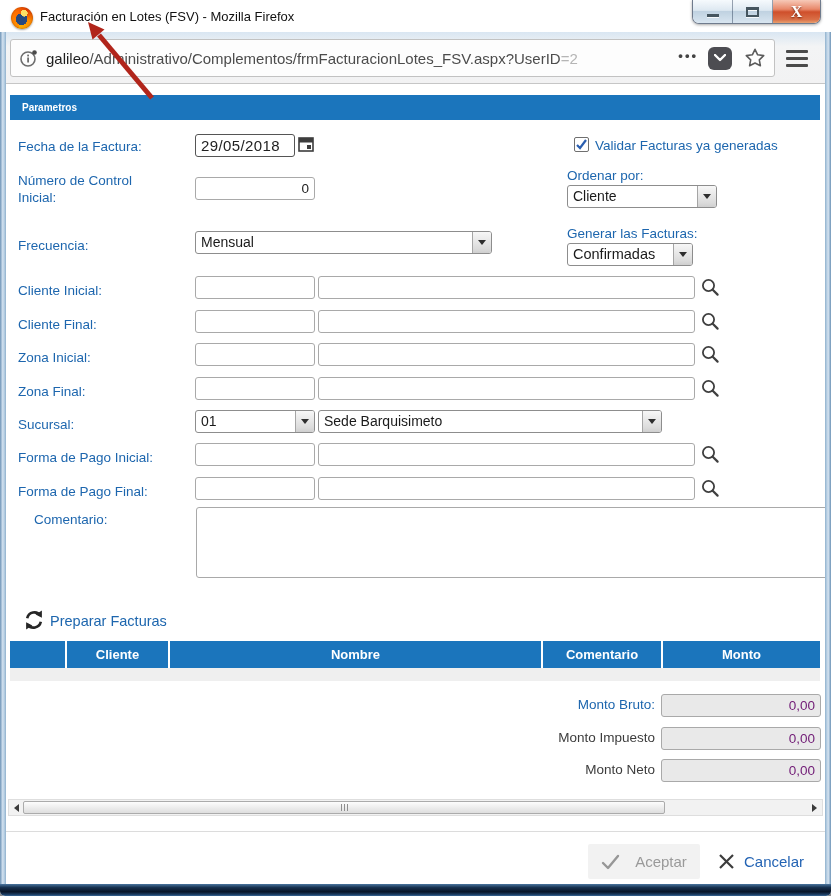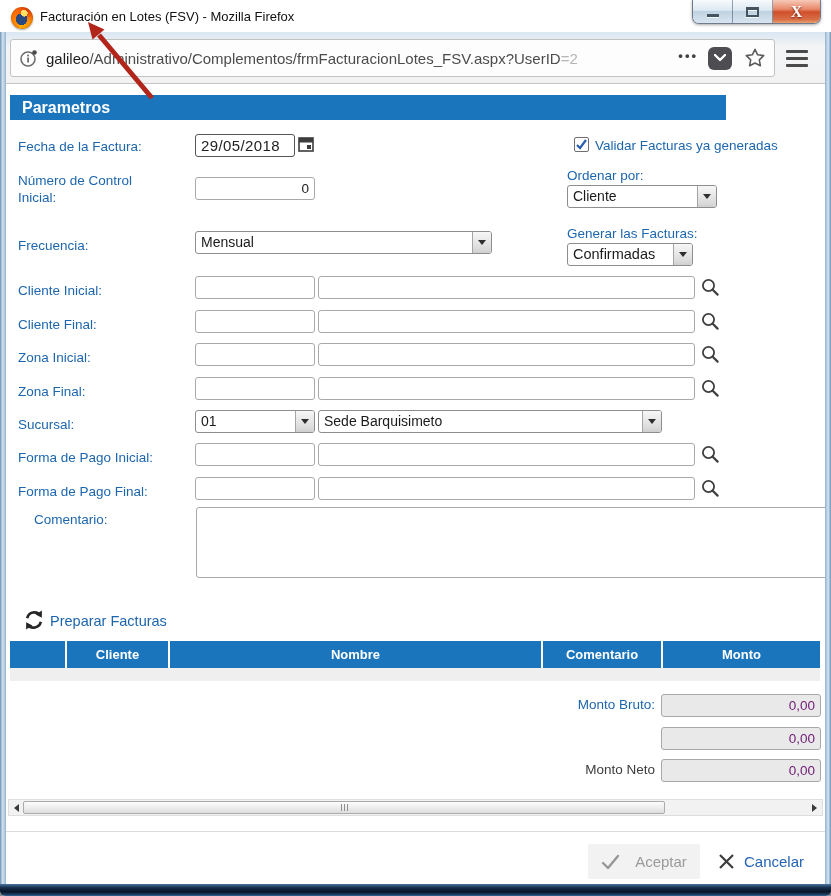--- a/index.html
+++ b/index.html
@@ -61,22 +61,22 @@
     align-items:center; justify-content:center; margin-right:12px; }
   .hamburger { position:absolute; left:780px; top:13px; width:26px; height:26px;
     display:flex; flex-direction:column; justify-content:center; gap:4px; }
   .hamburger span { display:block; width:22px; height:3px; background:#4a4a4a; border-radius:1px; }
 
   
   .anno-arrow { position:absolute; left:0; top:0; width:220px; height:130px; pointer-events:none; z-index:50; }
 
   
   .content { position:absolute; top:84px; left:6px; width:819px; height:800px; background:#fff; overflow:hidden; }
-  .section-header { position:absolute; left:4px; top:11px; width:716px; height:25px; background:#1b75bc;
-    color:#fff; font-weight:bold; font-size:16px; line-height:25px; padding-left:12px; }
+  .section-header { position:absolute; left:4px; top:11px; width:810px; height:25px; background:#1b75bc;
+    color:#fff; font-weight:bold; font-size:10px; line-height:25px; padding-left:12px; }
   .lbl { position:absolute; color:#1d66ae; font-size:13.5px; white-space:nowrap; }
   .inp { position:absolute; background:#fff; border:1px solid #a9a9a9; border-radius:3px;
     height:23px; font-size:13.5px; font-family:"Liberation Sans", sans-serif; color:#222; padding:0 5px; outline:none; }
   .inp.gray { background:#e9e9e9; text-align:right; color:#701a75; }
   .sel { position:absolute; height:23px; background:#fff; border:1px solid #8d8d8d; border-radius:3px;
     display:flex; align-items:stretch; overflow:hidden; }
   .sel .txt { flex:1; font-size:14px; color:#1a1a1a; padding:2px 3px 0 5px; white-space:nowrap; overflow:hidden; }
   .sel .btn { width:19px; background:linear-gradient(180deg,#f7f7f7,#dbdbdb 80%,#cfcfcf);
     border-left:1px solid #a5a5a5; display:flex; align-items:center; justify-content:center; }
   .tri-down { width:0; height:0; border-left:4px solid transparent; border-right:4px solid transparent; border-top:5px solid #2e2e2e; }
@@ -295,20 +295,21 @@
       <div class="cell" style="width:57px;"></div>
       <div class="cell" style="width:103px;">Cliente</div>
       <div class="cell" style="width:373px;">Nombre</div>
       <div class="cell" style="width:120px;">Comentario</div>
       <div class="cell" style="width:157px;">Monto</div>
     </div>
     <div class="grid-empty-row"></div>
 
     <div class="total-lbl blue" style="left:449px; top:613px;">Monto Bruto:</div>
     <input class="inp gray" style="left: 655px; top: 610px; width: 160px;" readonly="" value="0,00">
+    <div class="total-lbl dark" style="left:449px; top:646px;">Monto Impuesto</div>
     <input class="inp gray" style="left: 655px; top: 643px; width: 160px;" readonly="" value="0,00">
     <div class="total-lbl dark" style="left:449px; top:678px;">Monto Neto</div>
     <input class="inp gray" style="left: 655px; top: 675px; width: 160px;" readonly="" value="0,00">
 
     <div class="hscroll">
       <div class="hs-arrow" style="left:0;">
           <span class="tri-left"></span>
         </div>
       <div class="hs-thumb">
           <i></i>

